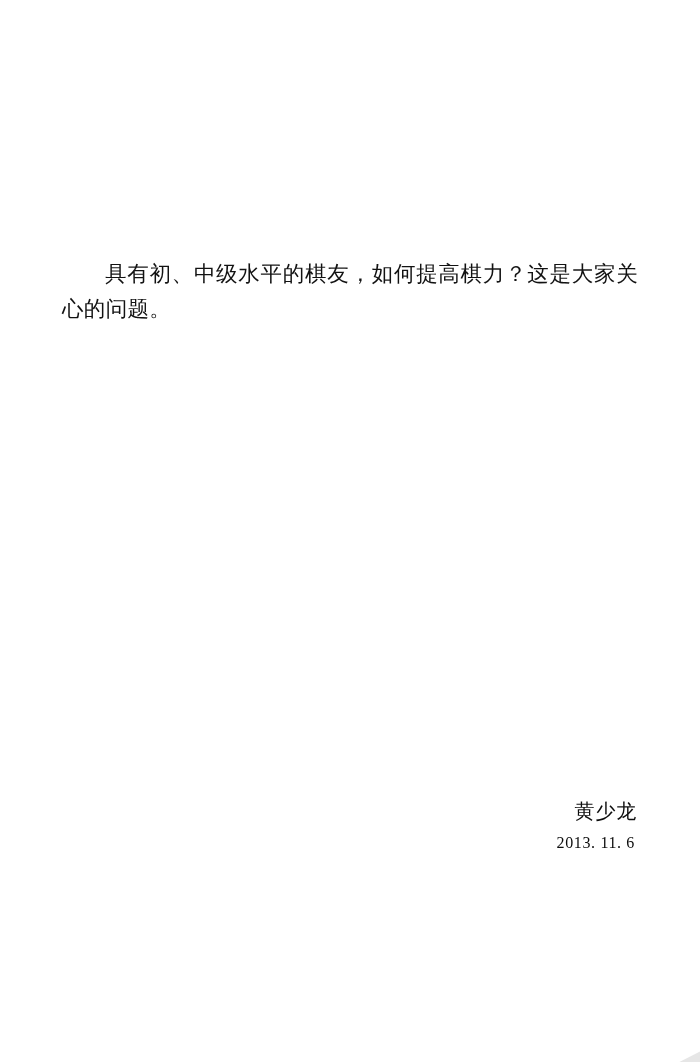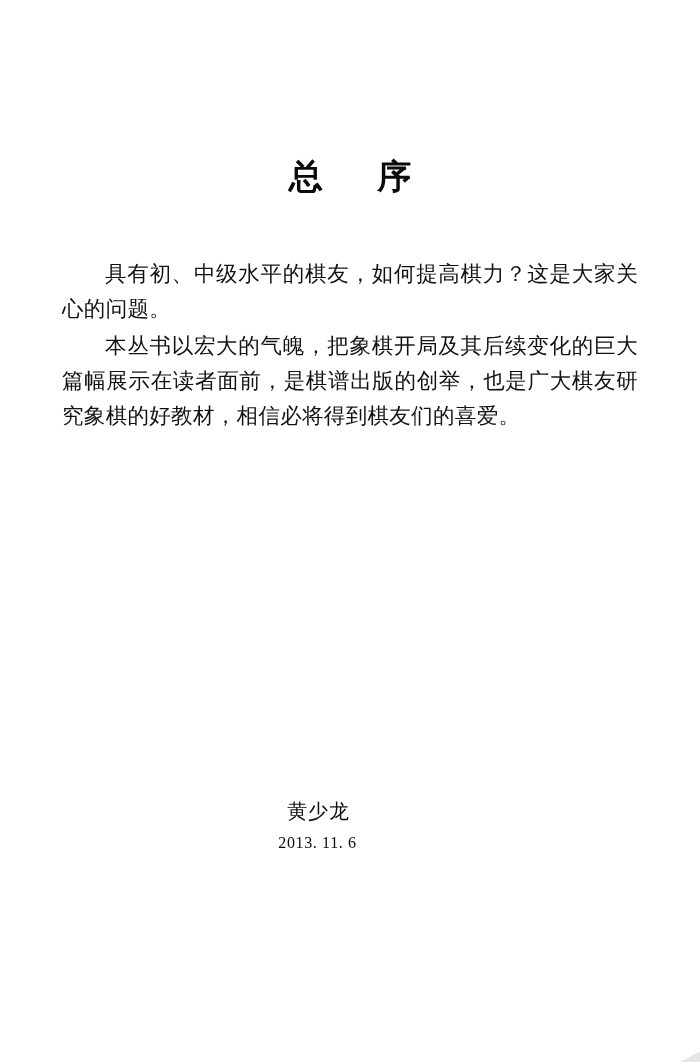--- a/index.html
+++ b/index.html
@@ -56,21 +56,21 @@
     letter-spacing: 0.015em;
     word-break: break-all;
   }
 
   
   #signature {
     position: absolute;
     top: 796px;
     left: 0;
     width: 700px;
-    text-align: center;
+    text-align: right;
     padding-right: 63px;
     box-sizing: border-box;
   }
 
   #sig-name {
     font-family: "DejaVu Sans", "Liberation Sans", sans-serif;
     font-size: 20px;
     font-weight: normal;
     letter-spacing: 0.04em;
     line-height: 30px;
@@ -117,25 +117,23 @@
       -1px 0 0 #dcdcdc,
       0 -1px 0 #dcdcdc;
     white-space: nowrap;
   }
 </style>
 </head>
 <body>
 
 <div id="page">
 
-  <div id="title">总　序</div>
 
   <div id="body-text">
     <p class="para">具有初、中级水平的棋友，如何提高棋力？这是大家关心的问题。</p>
-    <p class="para">本丛书以宏大的气魄，把象棋开局及其后续变化的巨大篇幅展示在读者面前，是棋谱出版的创举，也是广大棋友研究象棋的好教材，相信必将得到棋友们的喜爱。</p>
   </div>
 
   <div id="signature">
     <span id="sig-name">黄少龙</span>
     <span id="sig-date">2013. 11. 6</span>
   </div>
 
   <div id="watermark">
     <span id="watermark-text">Học Cờ Tướng . Net</span>
   </div>

